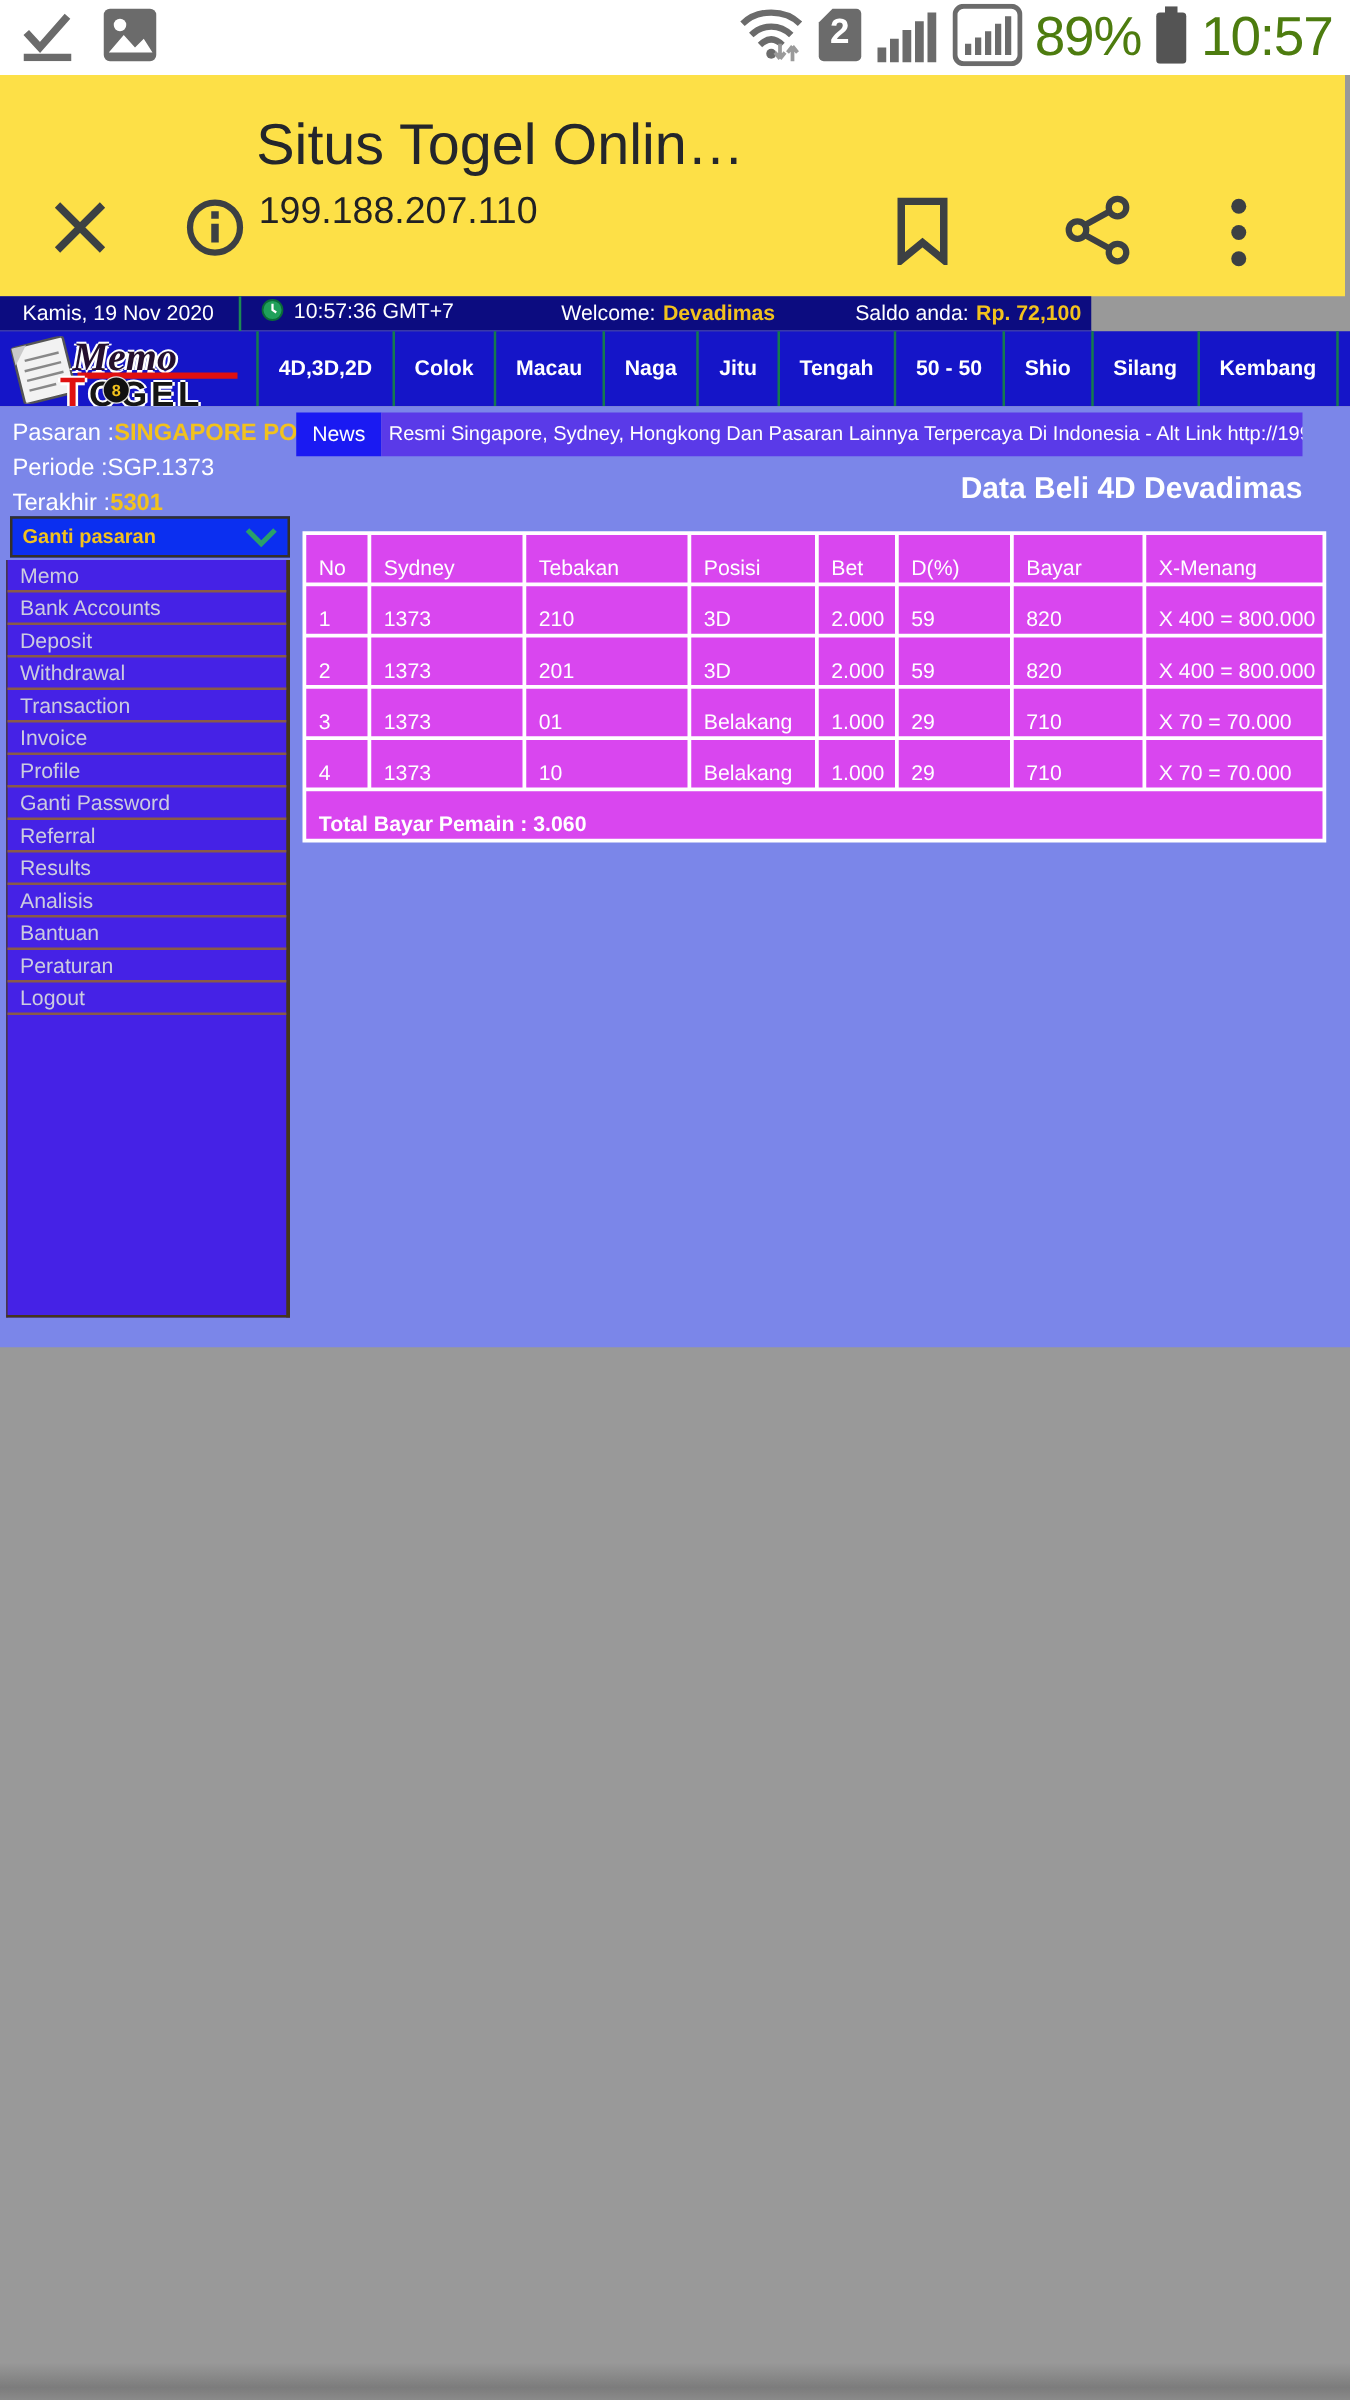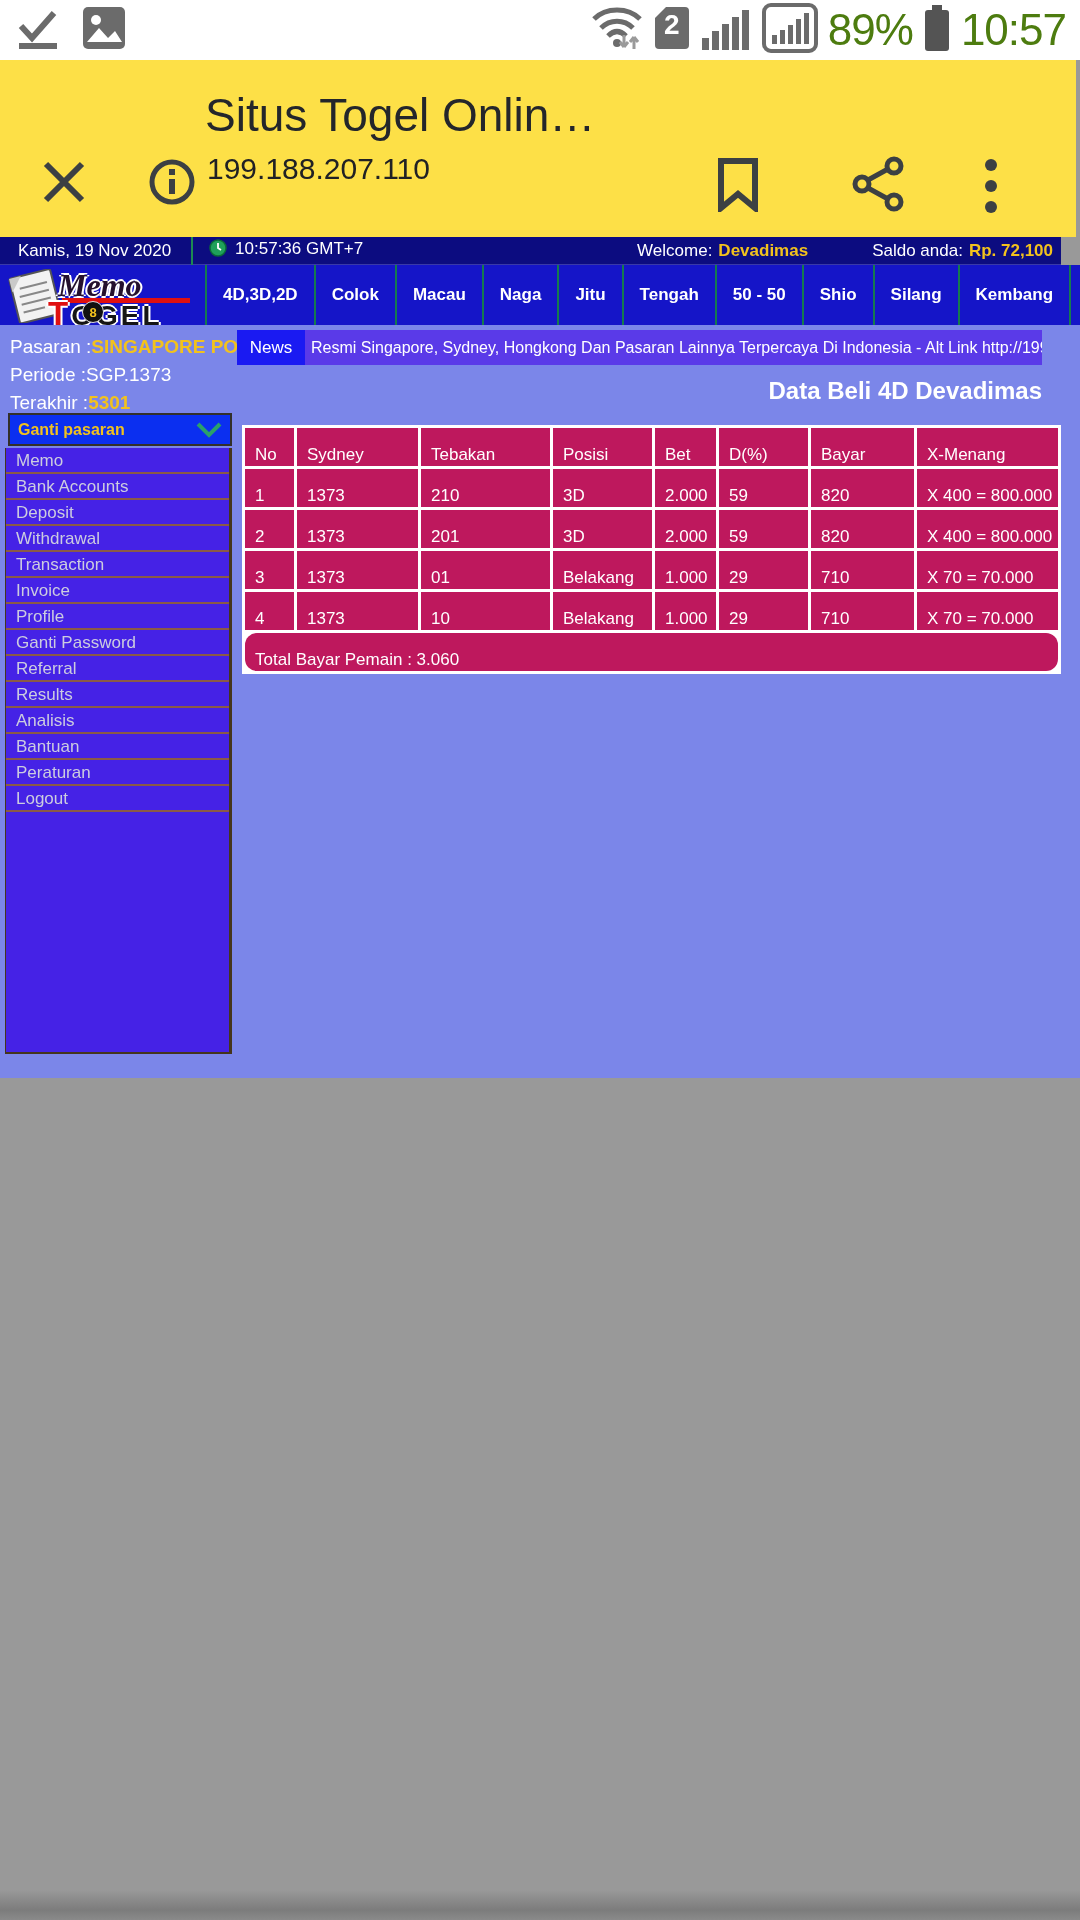--- a/index.html
+++ b/index.html
@@ -19,21 +19,21 @@
   .browser-header { top:60px; left:0; width:1076px; height:177px; background:#fde047; }
   .bh-close { left:38px; top:96px; }
   .bh-info { left:148px; top:98px; }
   .bh-title { left:205px; top:28px; font-size:46px; color:#24262b; white-space:nowrap; }
   .bh-url { left:207px; top:92px; font-size:30px; color:#202124; }
   .bh-bookmark { left:716px; top:98px; }
   .bh-share { left:852px; top:96px; }
   .bh-dots { left:984px; top:98px; }
 
   
-  .info-bar { top:237px; left:0; width:1061px; height:28px; background:#0c0c80;
+  .info-bar { top:237px; left:0; width:873px; height:28px; background:#0c0c80;
     color:#fff; font-size:17px; display:flex; align-items:center; border-bottom:1px solid #3939a8; }
   .ib-date { padding:0 20px 0 18px; }
   .ib-sep { width:2px; height:28px; background:#1d8a52; }
   .ib-clockwrap { display:flex; gap:8px; padding-left:16px; }
   .ib-right { margin-left:auto; display:flex; align-items:center; padding-right:8px; gap:6px; }
   .gold { color:#f2c21d; font-weight:bold; }
   .ib-gap { width:52px; }
 
   
   .nav-bar { top:265px; left:0; width:1080px; height:60px; background:#1515c8; display:flex; }
@@ -71,23 +71,23 @@
   .news-bar { left:237px; top:5px; width:805px; height:35px; display:flex; }
   .news-label { width:68px; background:#1a1af2; color:#fff; font-size:17px;
     display:flex; align-items:center; justify-content:center; }
   .news-marquee { flex:1; background:#5a3ae8; color:#fff; font-size:16px;
     display:flex; align-items:center; padding:0 6px; white-space:nowrap; overflow:hidden; }
 
   .main-heading { left:237px; top:52px; width:805px; text-align:right;
     color:#fff; font-size:24px; font-weight:bold; }
 
   .bet-table { left:242px; top:100px; border-collapse:separate; border-spacing:3px; background:#fff; }
-  .bet-table th, .bet-table td { background:#be185d; color:#fff; font-size:17px;
+  .bet-table th, .bet-table td { background:#d946ef; color:#fff; font-size:17px;
     font-weight:normal; text-align:left; height:38px; padding:16px 6px 0 10px; white-space:nowrap; }
-  .bet-table tfoot td { font-weight:normal;border-radius:12px; }
+  .bet-table tfoot td { font-weight:bold; }
 
   
   .gray-area { top:1078px; left:0; width:1080px; height:842px;
     background:linear-gradient(#999 0,#999 812px,#7c7c7c 832px,#8a8a8a 842px); }
 
   .icon { display:inline-block; }
 </style>
 </head>
 <body>
 

